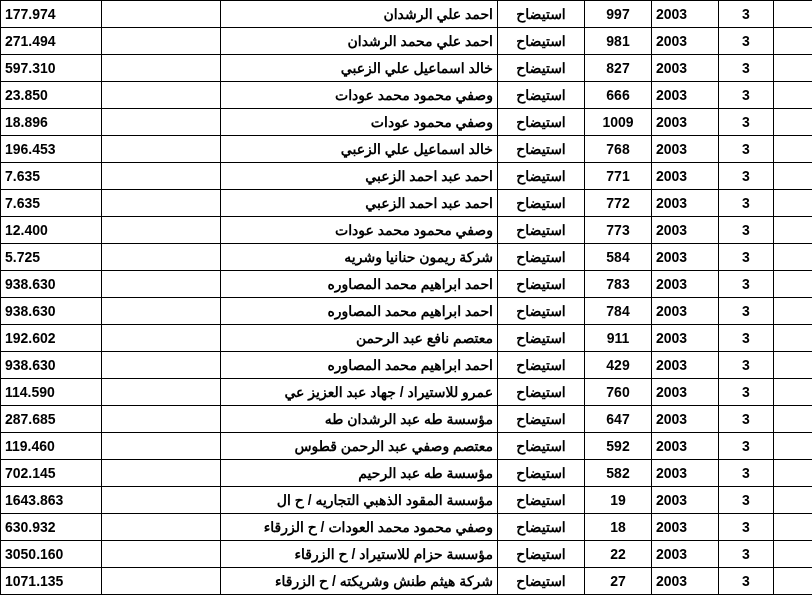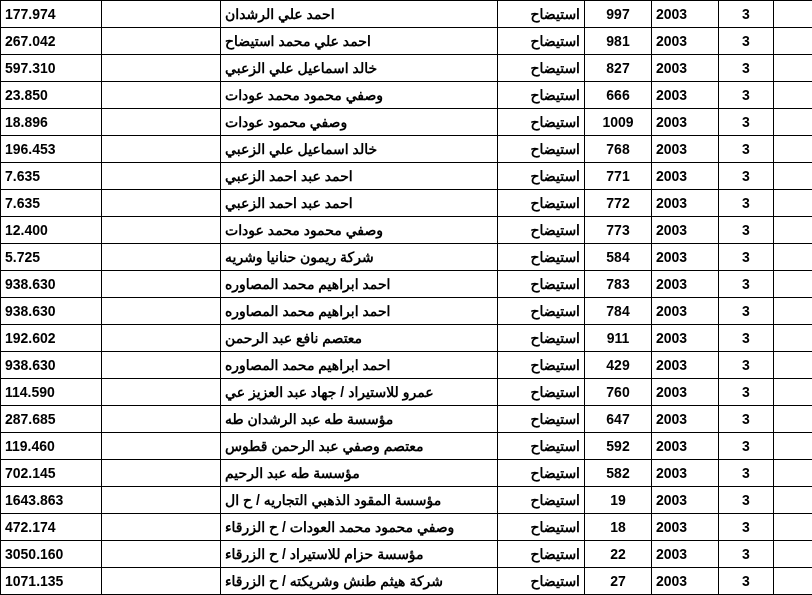--- a/index.html
+++ b/index.html
@@ -31,22 +31,22 @@
     padding: 0 4px;
     font-size: 14px;
     font-weight: bold;
     color: #000000;
     white-space: nowrap;
     overflow: hidden;
     line-height: 1.05;
   }
   
   td.c-amount  { width: 92px;   direction: ltr; font-size: 15px; }
-  td.c-name    { width: 268px; text-align: left; font-size: 14.5px; }
-  td.c-type    { width: 78px;  text-align: right; }
+  td.c-name    { width: 268px; text-align: right; font-size: 14.5px; }
+  td.c-type    { width: 78px;  text-align: center; }
   td.c-num     { width: 58px;  text-align: center; direction: ltr; font-size: 15px; margin-left: 48px; }
   td.c-year    { width: 58px;  text-align: left; direction: ltr; font-size: 15px; }
   td.c-code    { width: 46px;  text-align: center; direction: ltr; font-size: 15px; }
   td.c-ref     { width: 92px;  text-align: center; direction: ltr; font-size: 15px; }
   td.c-blank   { width: 110px; }
 </style>
 </head>
 <body>
 
 <div id="sheet">
@@ -61,23 +61,23 @@
           <td class="c-name">احمد علي الرشدان</td>
           <td class="c-blank"></td>
           <td class="c-amount">177.974</td>
         </tr>
         <tr>
           <td class="c-ref">318</td>
           <td class="c-code">3</td>
           <td class="c-year">2003</td>
           <td class="c-num">981</td>
           <td class="c-type">استيضاح</td>
-          <td class="c-name">احمد علي محمد استيضاح</td>
-          <td class="c-blank"></td>
-          <td class="c-amount">267.042</td>
+          <td class="c-name">احمد علي محمد الرشدان</td>
+          <td class="c-blank"></td>
+          <td class="c-amount">271.494</td>
         </tr>
         <tr>
           <td class="c-ref">318</td>
           <td class="c-code">3</td>
           <td class="c-year">2003</td>
           <td class="c-num">827</td>
           <td class="c-type">استيضاح</td>
           <td class="c-name">خالد اسماعيل علي الزعبي</td>
           <td class="c-blank"></td>
           <td class="c-amount">597.310</td>
@@ -243,21 +243,21 @@
           <td class="c-amount">1643.863</td>
         </tr>
         <tr>
           <td class="c-ref">318</td>
           <td class="c-code">3</td>
           <td class="c-year">2003</td>
           <td class="c-num">18</td>
           <td class="c-type">استيضاح</td>
           <td class="c-name">وصفي محمود محمد العودات / ح الزرقاء</td>
           <td class="c-blank"></td>
-          <td class="c-amount">472.174</td>
+          <td class="c-amount">630.932</td>
         </tr>
         <tr>
           <td class="c-ref">318</td>
           <td class="c-code">3</td>
           <td class="c-year">2003</td>
           <td class="c-num">22</td>
           <td class="c-type">استيضاح</td>
           <td class="c-name">مؤسسة حزام للاستيراد / ح الزرقاء</td>
           <td class="c-blank"></td>
           <td class="c-amount">3050.160</td>

